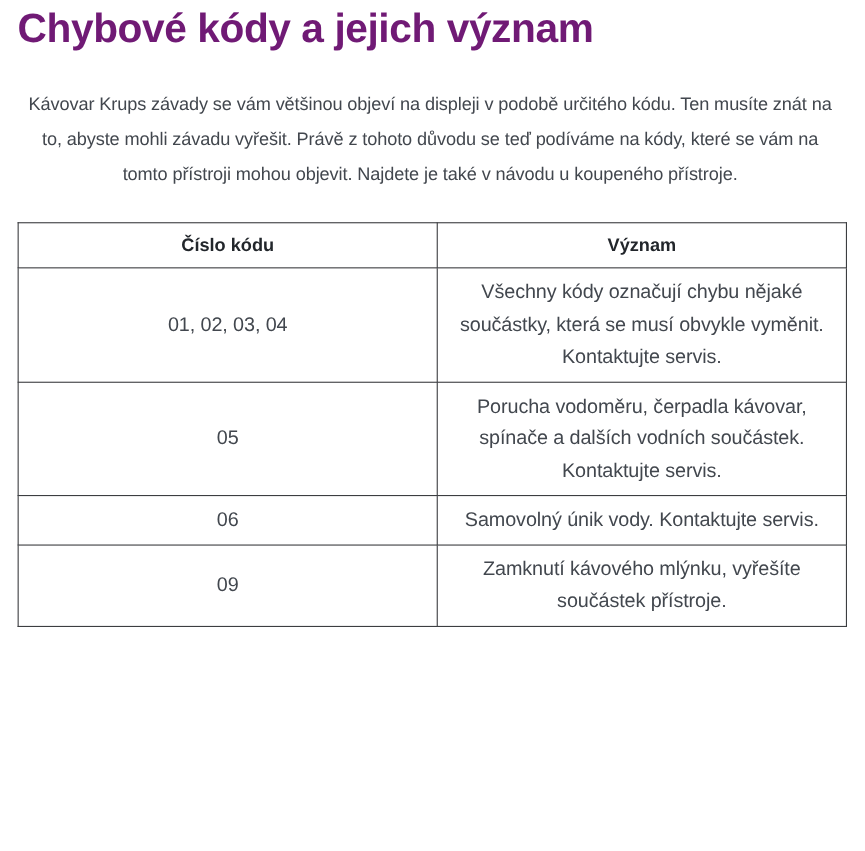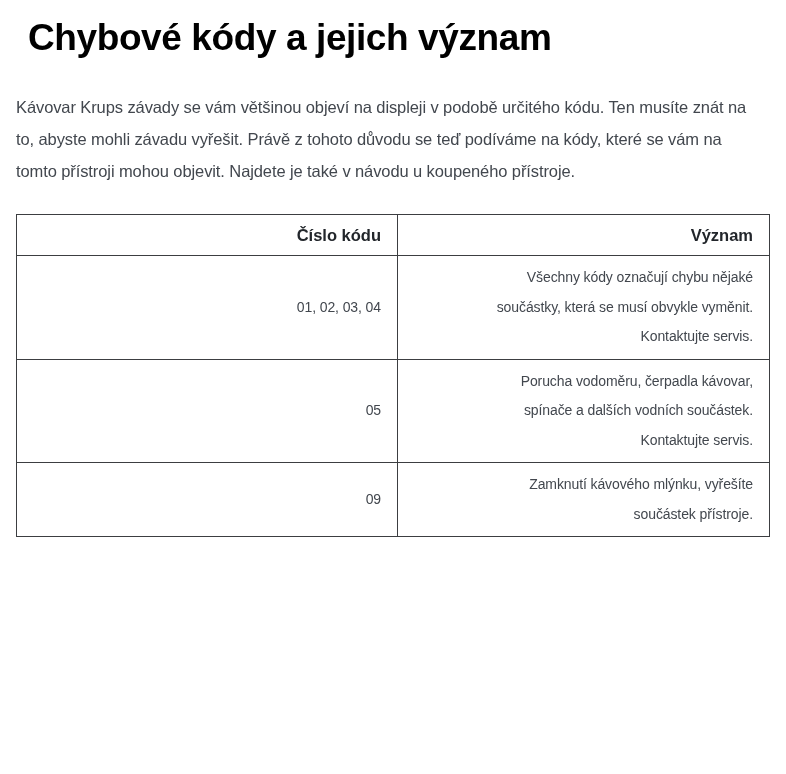--- a/index.html
+++ b/index.html
@@ -10,59 +10,60 @@
   }
   .page {
     width: 786px;
     height: 774px;
     box-sizing: border-box;
     padding: 2px 17px 0 16px;
     background: #ffffff;
     overflow: hidden;
   }
   .page-title {
-    margin: 12px;
+    margin: 0;
     font-size: 37px;
     font-weight: 700;
     line-height: 48px;
     letter-spacing: -0.4px;
-    color: #000000;
+    color: #701a75;
   }
   .intro {
     margin: 29px 0 0 0;
     width: 750px;
     font-size: 16.5px;
     line-height: 32px;
     letter-spacing: -0.1px;
     color: #42474e;
+    text-align: center;
   }
   table.codes {
     border-collapse: collapse;
     table-layout: fixed;
     width: 753px;
     margin-top: 27px;
   }
   table.codes th,
   table.codes td {
     border: 1px solid #3c3e41;
     padding: 7px 16px;
-    text-align: right;
+    text-align: center;
     vertical-align: middle;
     box-sizing: border-box;
   }
   table.codes col.c-code { width: 381px; }
   table.codes col.c-meaning { width: 372px; }
   table.codes th {
     font-size: 16.5px;
     font-weight: 700;
     line-height: 26px;
     color: #22262b;
   }
   table.codes td {
-    font-size: 14px;
+    font-size: 18px;
     line-height: 29.5px;
     letter-spacing: -0.1px;
     color: #42474e;
   }
   td.meaning .line {
     display: block;
     white-space: nowrap;
   }
 </style>
 </head>
@@ -96,20 +97,26 @@
         </tr>
         <tr>
           <td class="code">05</td>
           <td class="meaning">
             <div class="line">Porucha vodoměru, čerpadla kávovar,</div>
             <div class="line">spínače a dalších vodních součástek.</div>
             <div class="line">Kontaktujte servis.</div>
           </td>
         </tr>
         <tr>
+          <td class="code">06</td>
+          <td class="meaning">
+            <div class="line">Samovolný únik vody. Kontaktujte servis.</div>
+          </td>
+        </tr>
+        <tr>
           <td class="code">09</td>
           <td class="meaning">
             <div class="line">Zamknutí kávového mlýnku, vyřešíte</div>
             <div class="line">součástek přístroje.</div>
           </td>
         </tr>
       </tbody>
   </table>
 
 </div>

